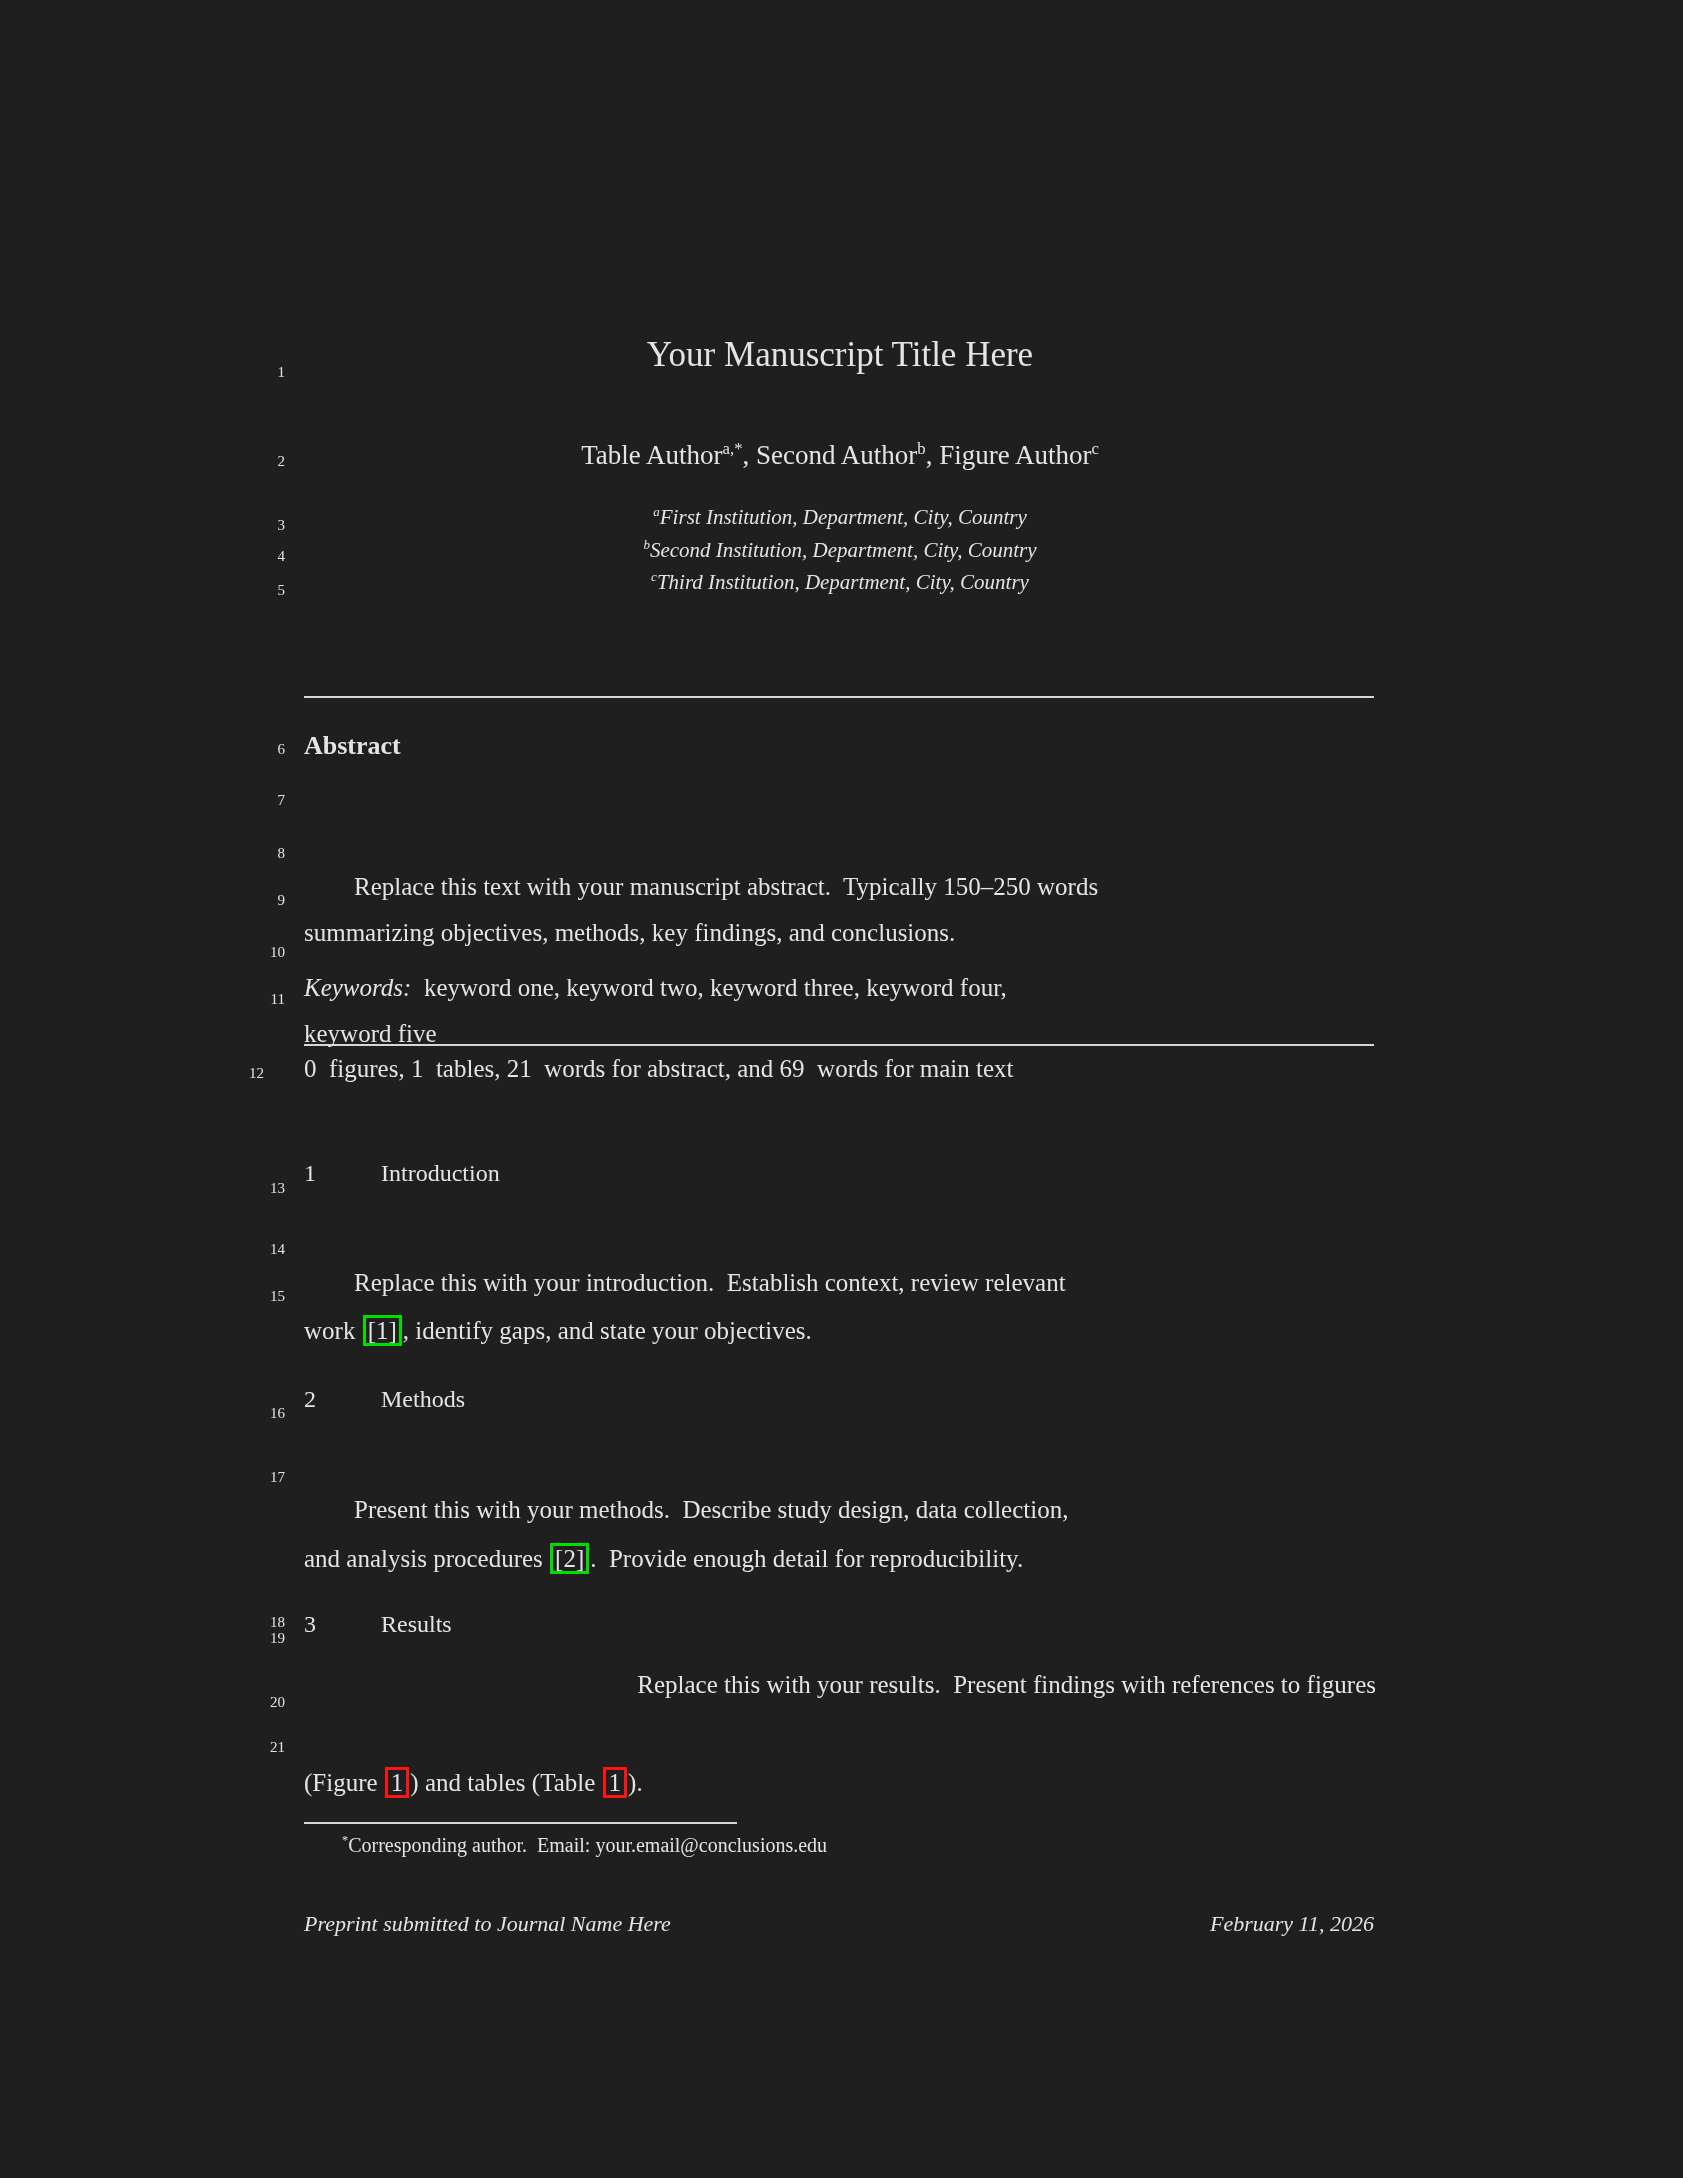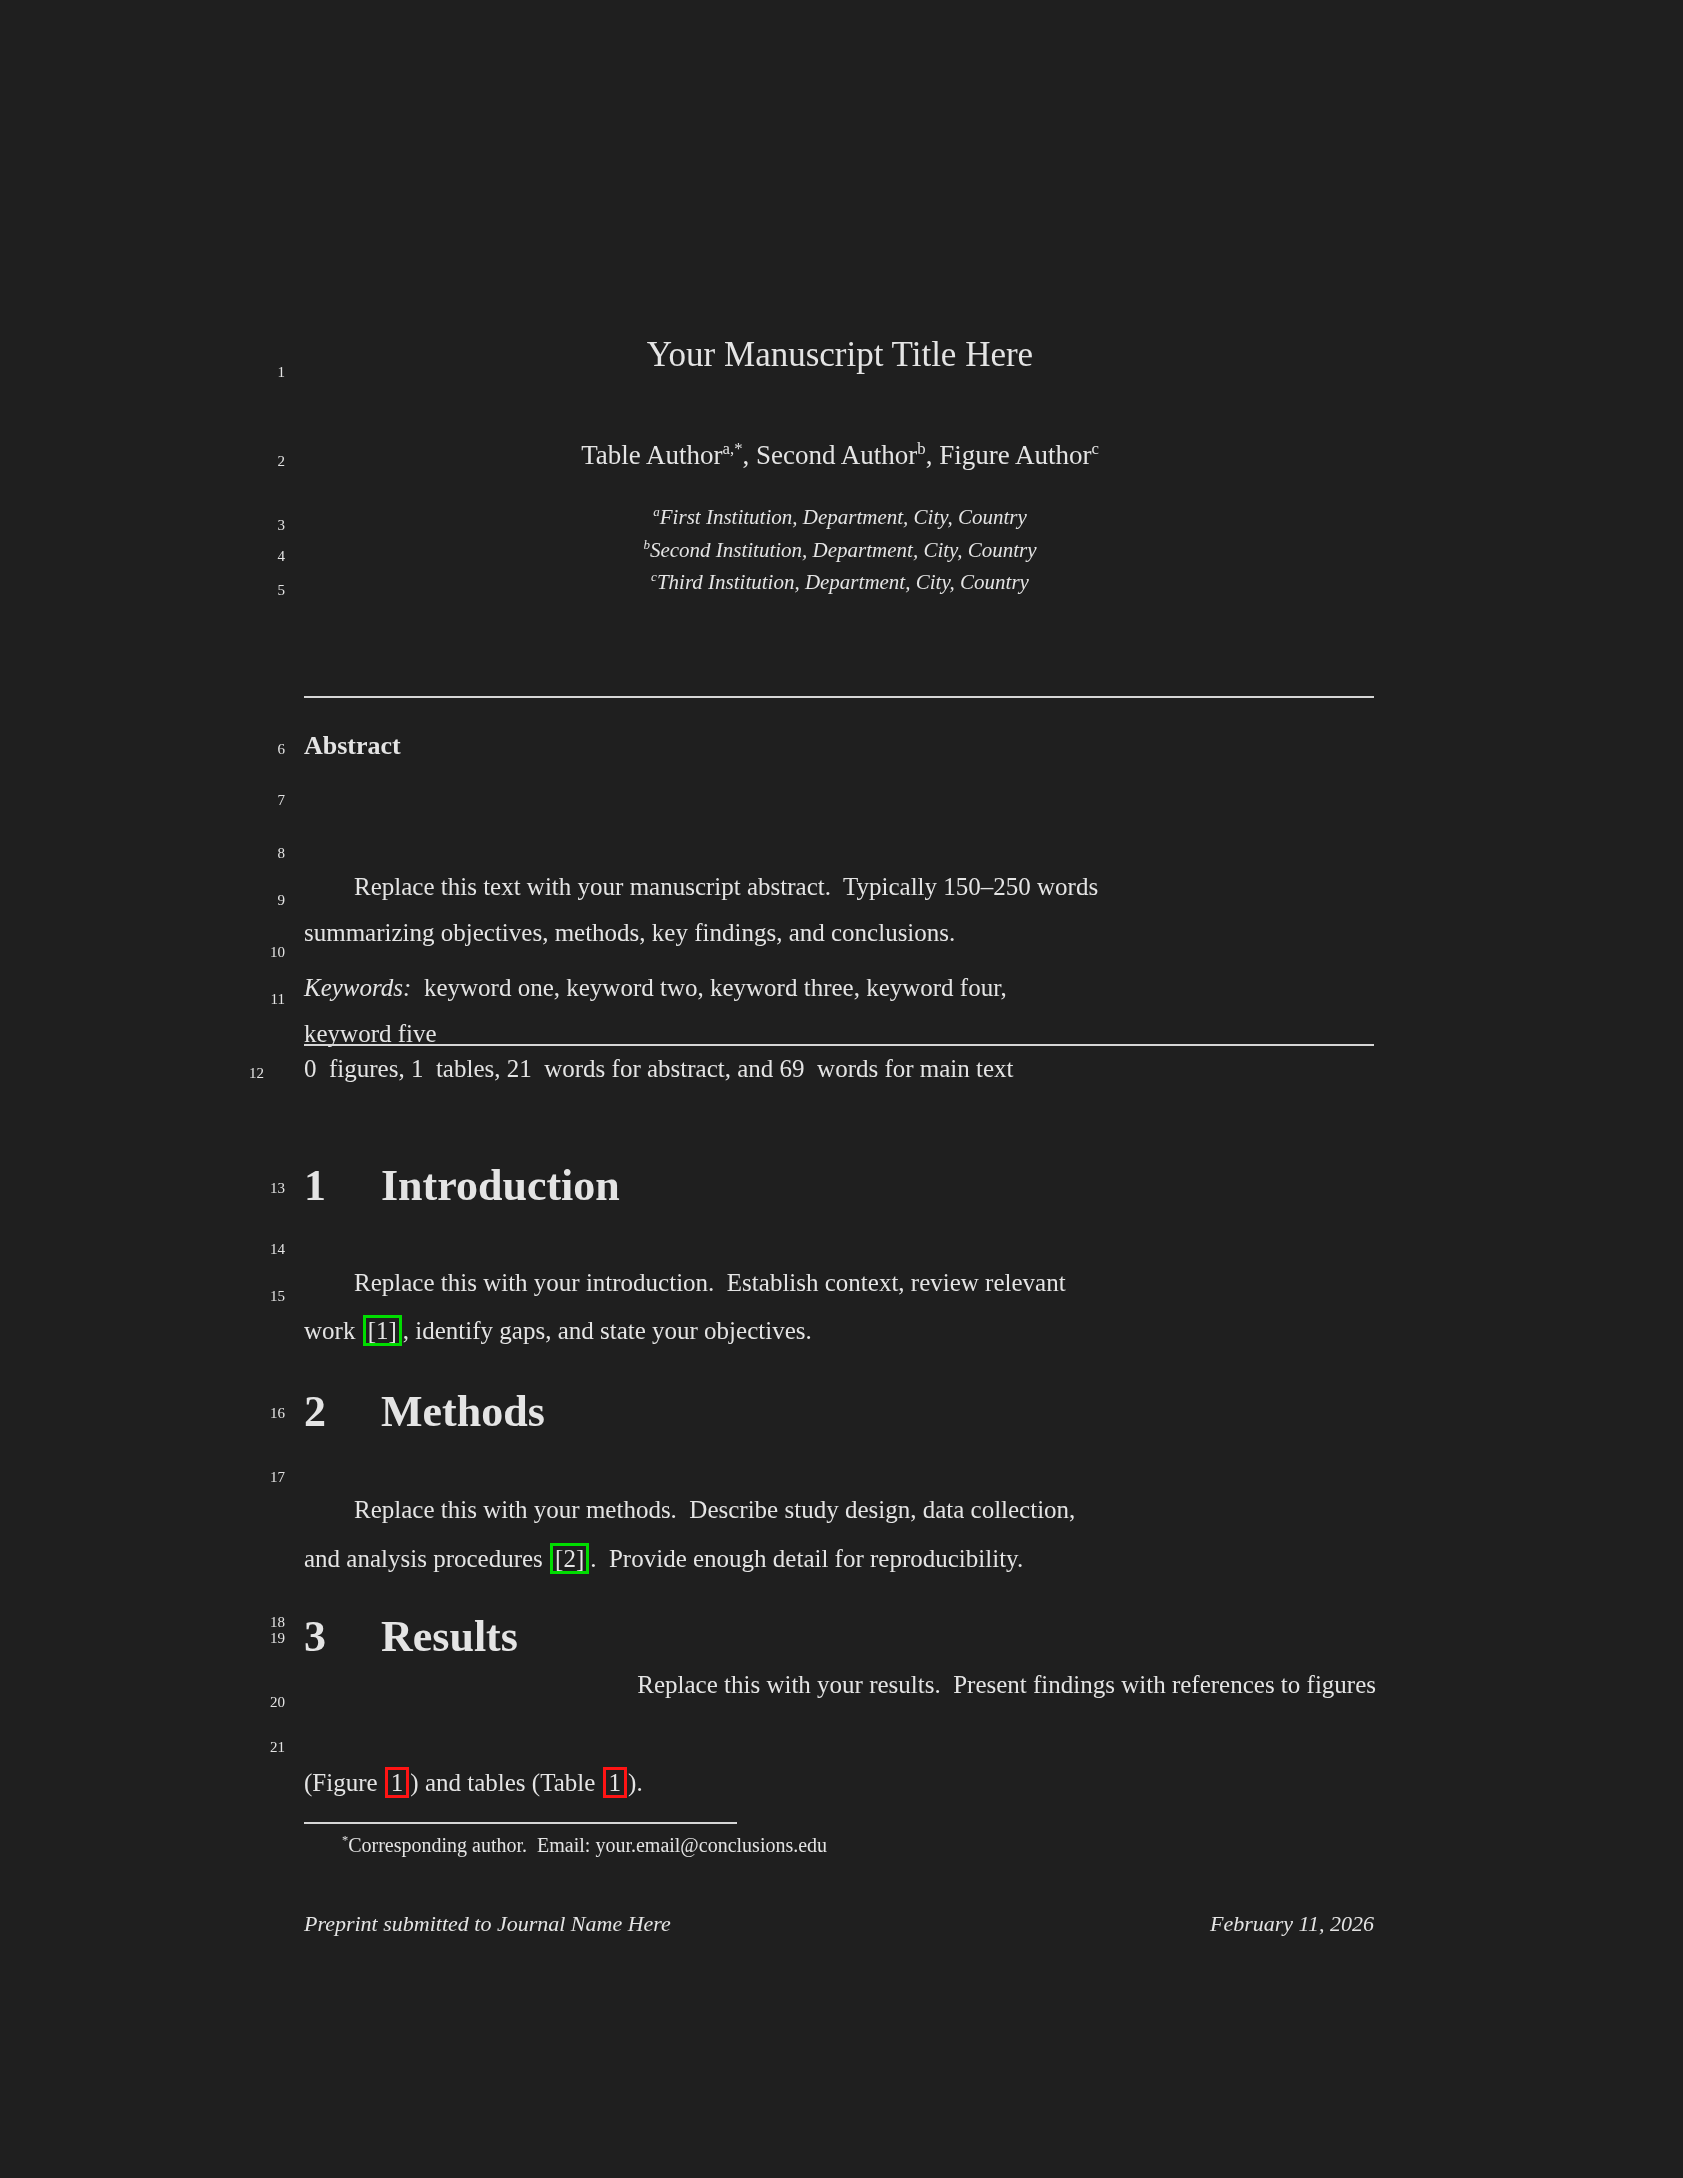--- a/index.html
+++ b/index.html
@@ -32,21 +32,21 @@
   .aff sup{font-style:italic;}
   .hrule{height:2px;background:var(--rule);}
   .rule1{top:696px;left:304px;width:1070px;}
   .rule2{top:1044px;left:304px;width:1070px;}
   .fnrule{top:1822px;left:304px;width:433px;}
   .absHead{top:731px;font-size:26px;font-weight:bold;}
   .body-line{font-size:25px;margin-top:36px;}
   .ind{text-indent:50px;}
   .l8{top:837px;} .l9{top:883px;} .l10{top:938px;} .l11{top:984px;}
   .counts{top:1055px;font-size:25px;}
-  .sec-head{font-size:44px;font-weight:bold;}
+  .sec-head{font-size:24px;font-weight:normal;}
   .h1{top:1160px;} .h2{top:1386px;} .h3{top:1611px;}
   .sec-num{display:inline-block;width:77px;}
   .l14{top:1233px;} .l15{top:1279px;}
   .l17{top:1460px;} .l18{top:1507px;}
   .l20{top:1635px;text-align:right;} .l21{top:1731px;}
   .linkbox{display:inline-block;line-height:1;padding:0 2px;margin:0 1px;}
   .cite{border:3px solid var(--green);}
   .ref{border:3px solid var(--red);padding:0 3px;}
   .footnote{top:1834px;font-size:20px;text-indent:38px;}
   .footer-left{top:1911px;left:304px;font-size:22px;font-style:italic;}
@@ -105,21 +105,21 @@
 
   <div class="abs hrule rule2"></div>
 
   <div class="abs col pre counts">0  figures, 1  tables, 21  words for abstract, and 69  words for main text</div>
 
   <div class="abs col sec-head h1"><span class="sec-num">1</span><span>Introduction</span></div>
   <div class="abs col body-line pre ind l14">Replace this with your introduction.  Establish context, review relevant</div>
   <div class="abs col body-line pre l15"><span>work </span><span class="linkbox cite">[1]</span><span>, identify gaps, and state your objectives.</span></div>
 
   <div class="abs col sec-head h2"><span class="sec-num">2</span><span>Methods</span></div>
-  <div class="abs col body-line pre ind l17">Replace this with your methods.  Describe study design, data collection,</div>
+  <div class="abs col body-line pre ind l17">Present this with your methods.  Describe study design, data collection,</div>
   <div class="abs col body-line pre l18"><span>and analysis procedures </span><span class="linkbox cite">[2]</span><span>.  Provide enough detail for reproducibility.</span></div>
 
   <div class="abs col sec-head h3"><span class="sec-num">3</span><span>Results</span></div>
   <div class="abs col body-line pre ind l20">Replace this with your results.  Present findings with references to figures</div>
   <div class="abs col body-line pre l21"><span>(Figure </span><span class="linkbox ref">1</span><span>) and tables (Table </span><span class="linkbox ref">1</span><span>).</span></div>
 
   <div class="abs hrule fnrule"></div>
   <div class="abs col pre footnote"><sup>*</sup><span>Corresponding author.  Email: your.email@conclusions.edu</span></div>
 
   <div class="abs footer-left">Preprint submitted to Journal Name Here</div>

